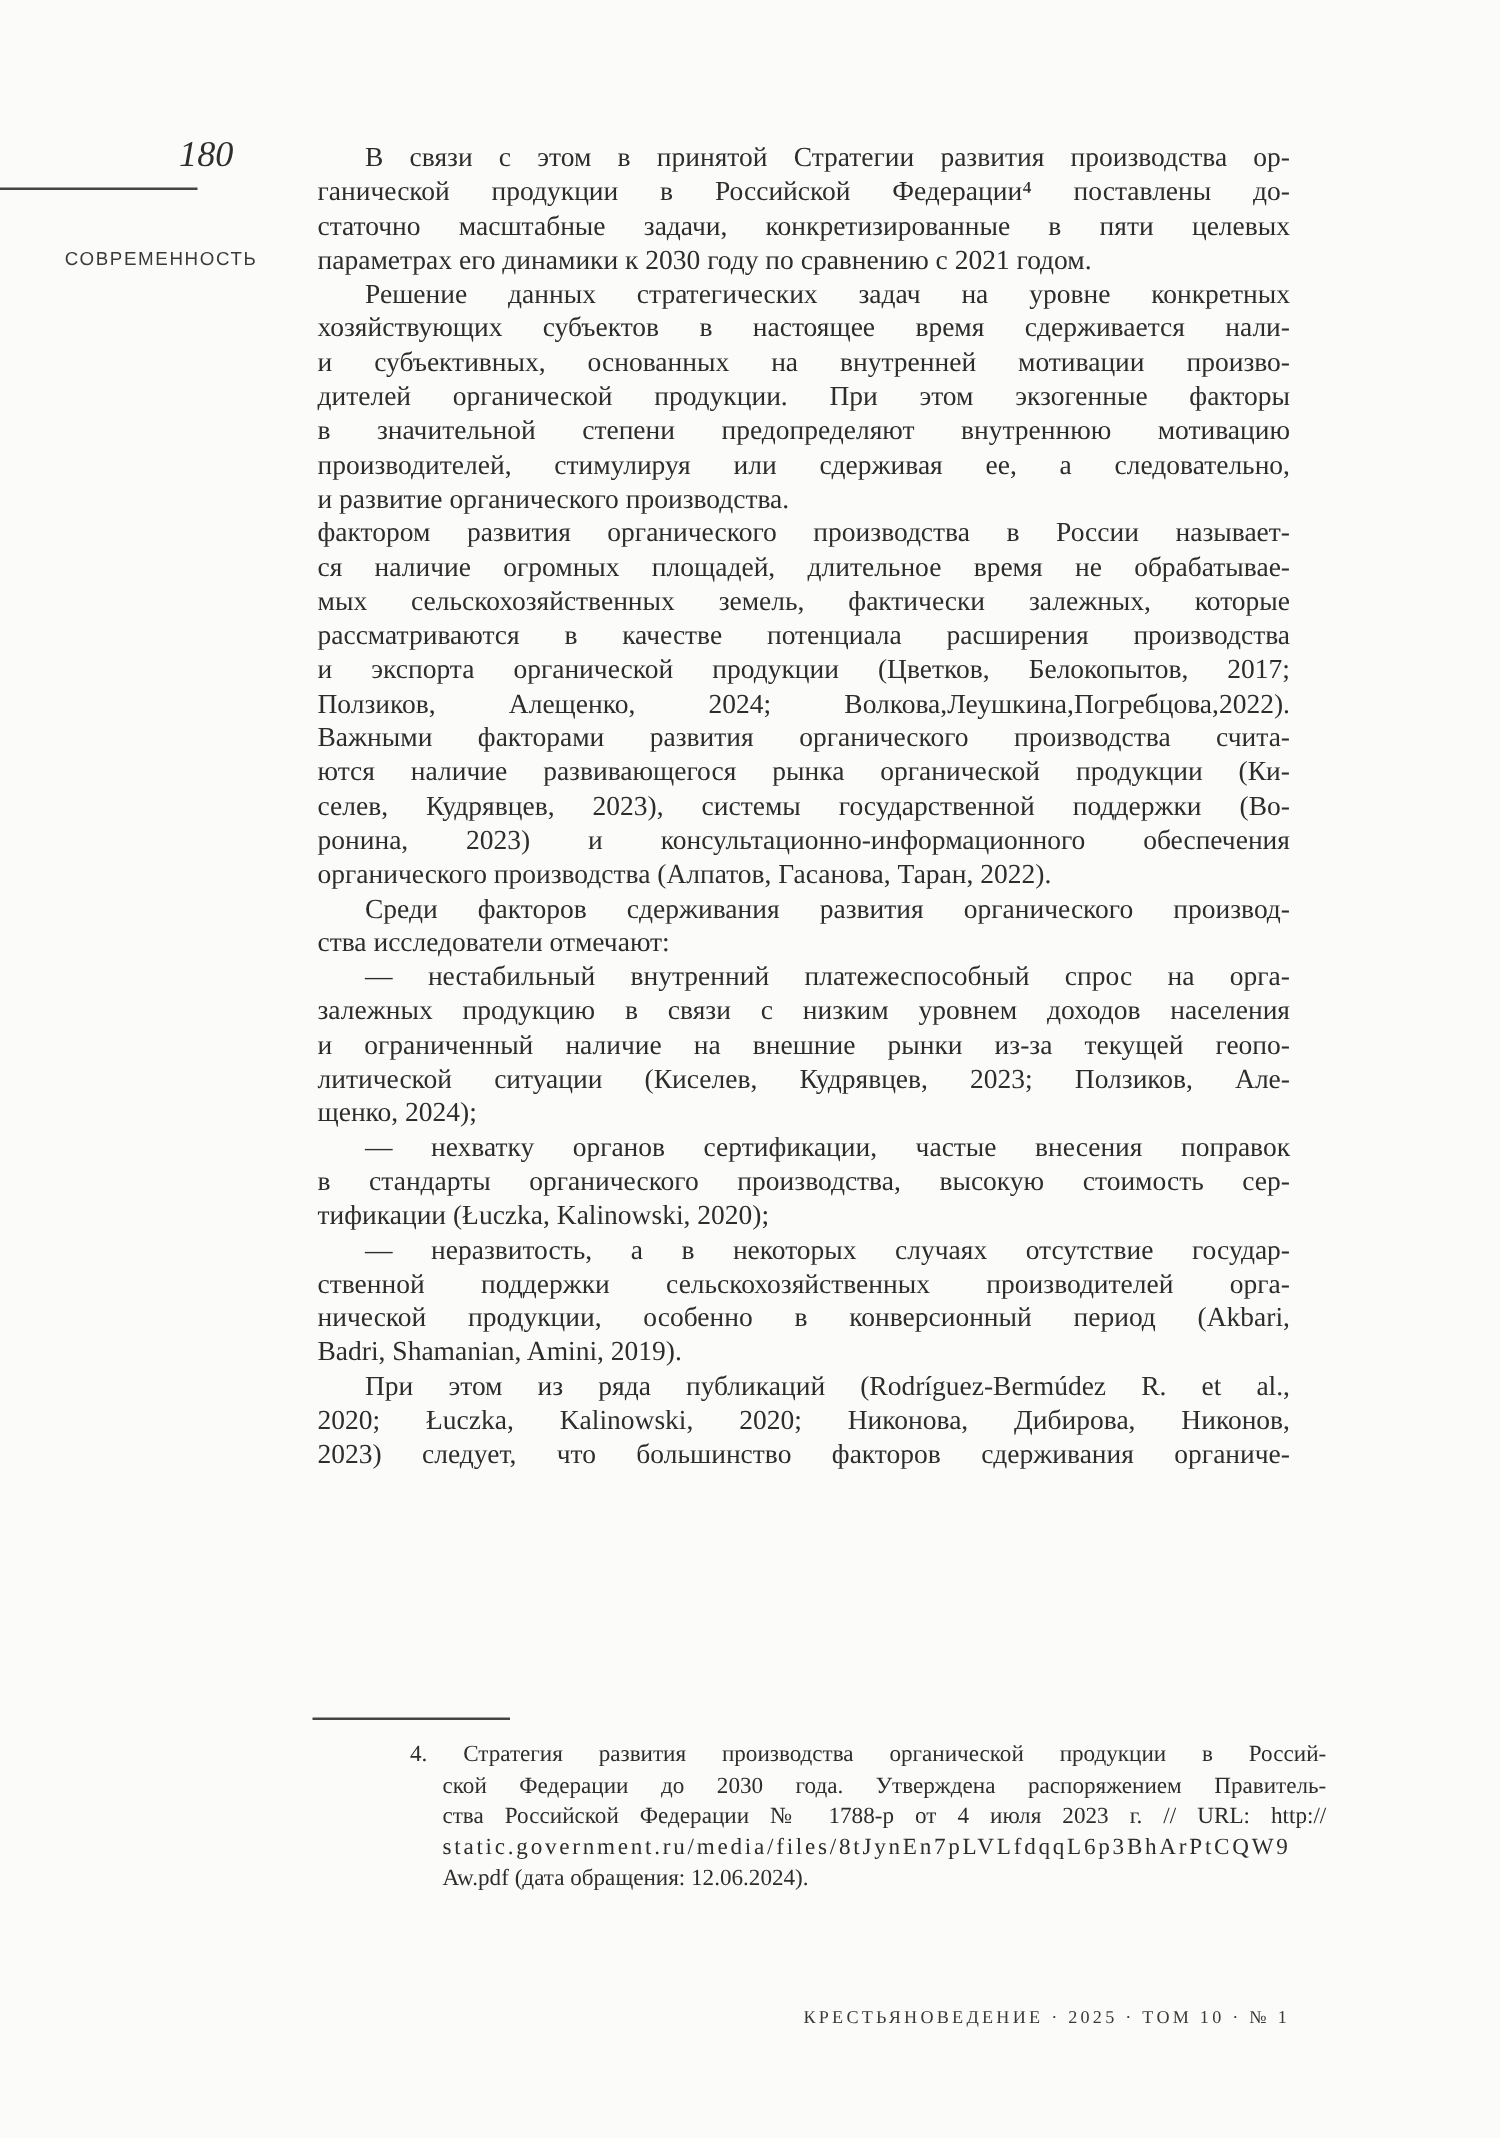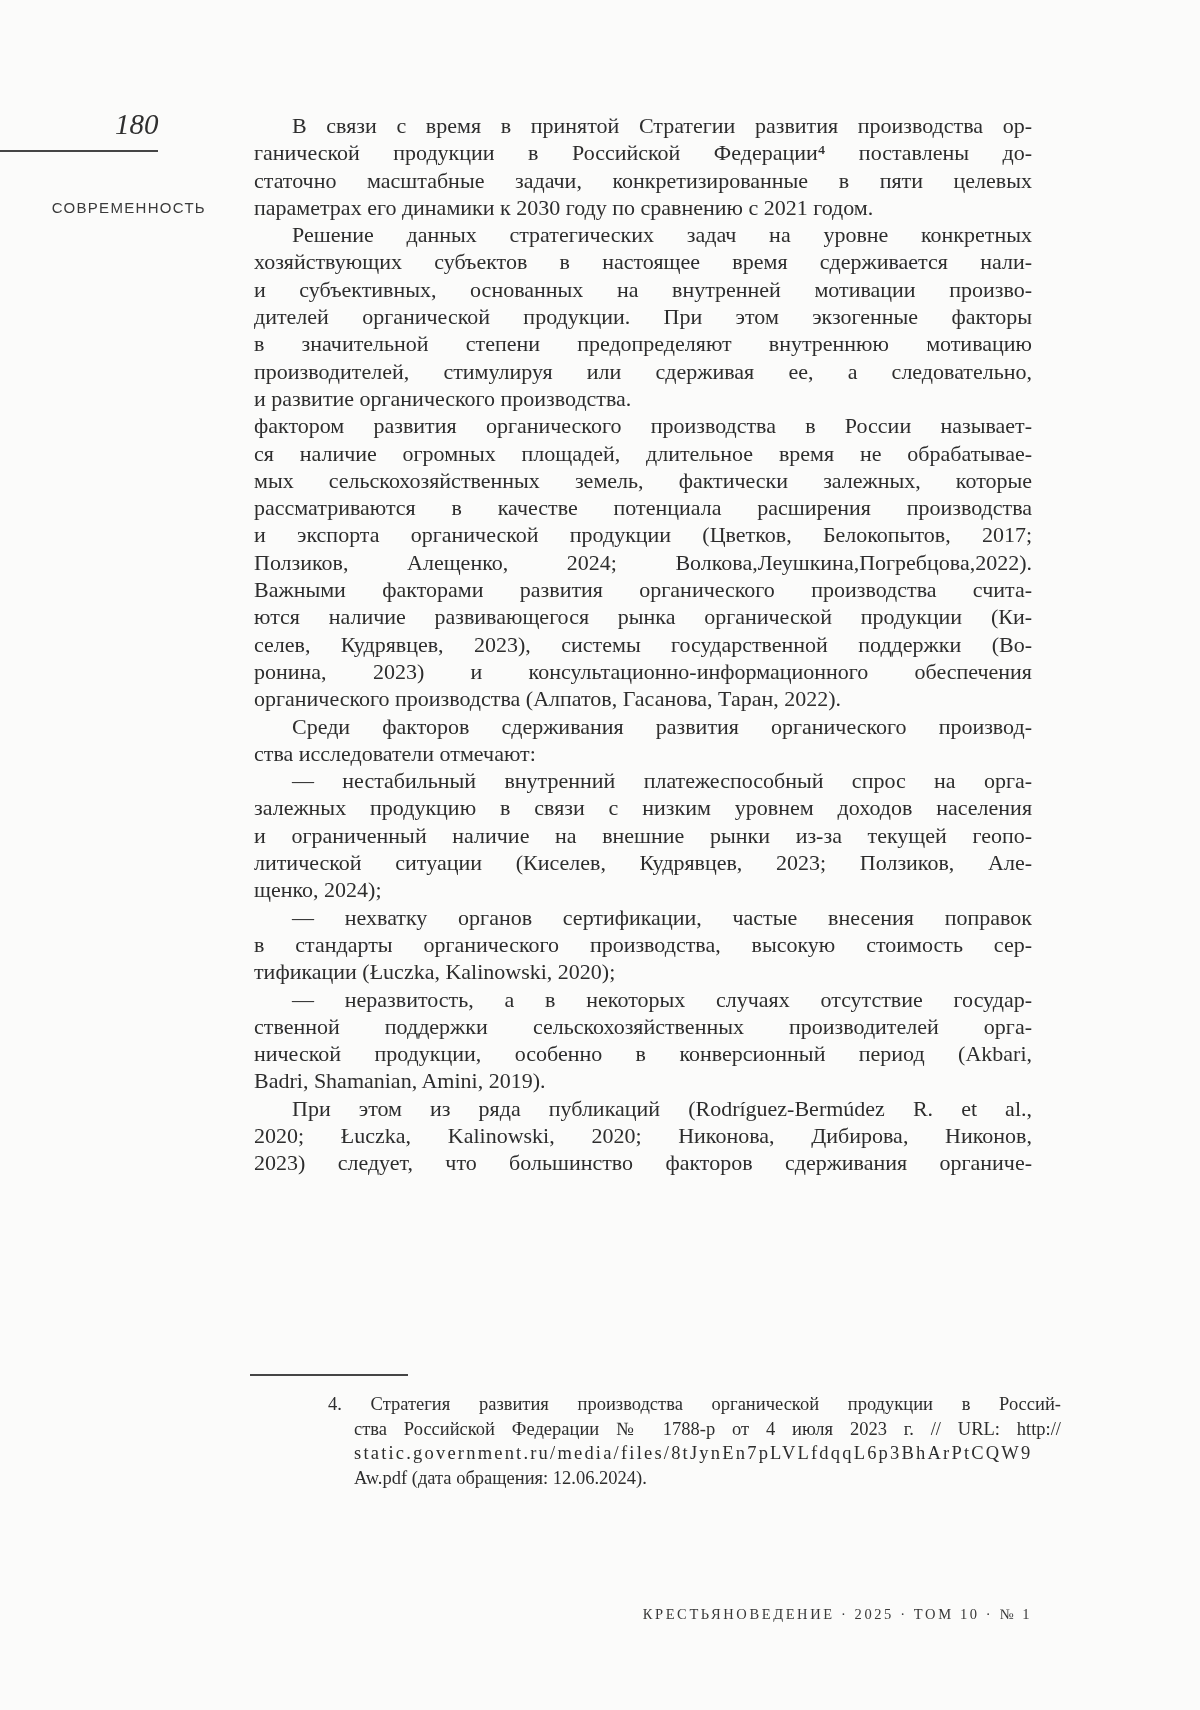--- a/index.html
+++ b/index.html
@@ -16,21 +16,21 @@
   .header-rule {
     position: absolute;
     left: 0; top: 150px;
     width: 158px; height: 0;
     border-top: 2px solid #454545;
   }
   .page-number {
     position: absolute;
     left: 115px; top: 110px;
     width: 100px;
-    text-align: left;
+    text-align: center;
     font-style: italic;
     font-size: 29px;
     line-height: 29px;
     color: #2f2f2f;
   }
   .rubric {
     position: absolute;
     left: 0; top: 176px;
     width: 206px;
     text-align: right;
@@ -83,21 +83,21 @@
 
 <div class="page">
 
   <div class="header-rule"></div>
   <div class="page-number">180</div>
   <div class="rubric">СОВРЕМЕННОСТЬ</div>
 
   <div class="body-text">
 
     <div class="paragraph">
-      <div class="jl pfirst">В связи с время в принятой Стратегии развития производства ор-</div>
+      <div class="jl pfirst">В связи с этом в принятой Стратегии развития производства ор-</div>
       <div class="jl">ганической продукции в Российской Федерации⁴ поставлены до-</div>
       <div class="jl">статочно масштабные задачи, конкретизированные в пяти целевых</div>
       <div class="jl pfinal">параметрах его динамики к 2030 году по сравнению с 2021 годом.</div>
     </div>
 
     <div class="paragraph">
       <div class="jl pfirst">Решение данных стратегических задач на уровне конкретных</div>
       <div class="jl">хозяйствующих субъектов в настоящее время сдерживается нали-</div>
       <div class="jl">и субъективных, основанных на внутренней мотивации произво-</div>
       <div class="jl">дителей органической продукции. При этом экзогенные факторы</div>
@@ -151,20 +151,21 @@
       <div class="jl">2020; Łuczka, Kalinowski, 2020; Никонова, Дибирова, Никонов,</div>
       <div class="jl">2023) следует, что большинство факторов сдерживания органиче-</div>
     </div>
 
   </div>
 
   <div class="footnote-rule"></div>
 
   <div class="footnote">
     <div class="jl">4. Стратегия развития производства органической продукции в Россий-</div>
+    <div class="jl fn-cont">ской Федерации до 2030 года. Утверждена распоряжением Правитель-</div>
     <div class="jl fn-cont">ства Российской Федерации № 1788-р от 4 июля 2023 г. // URL: http://</div>
     <div class="jl fn-cont fn-url">static.government.ru/media/files/8tJynEn7pLVLfdqqL6p3BhArPtCQW9</div>
     <div class="jl pfinal fn-cont">Aw.pdf (дата обращения: 12.06.2024).</div>
   </div>
 
   <div class="journal-footer">КРЕСТЬЯНОВЕДЕНИЕ · 2025 · ТОМ 10 · № 1</div>
 
 </div>
 
 </body></html>

